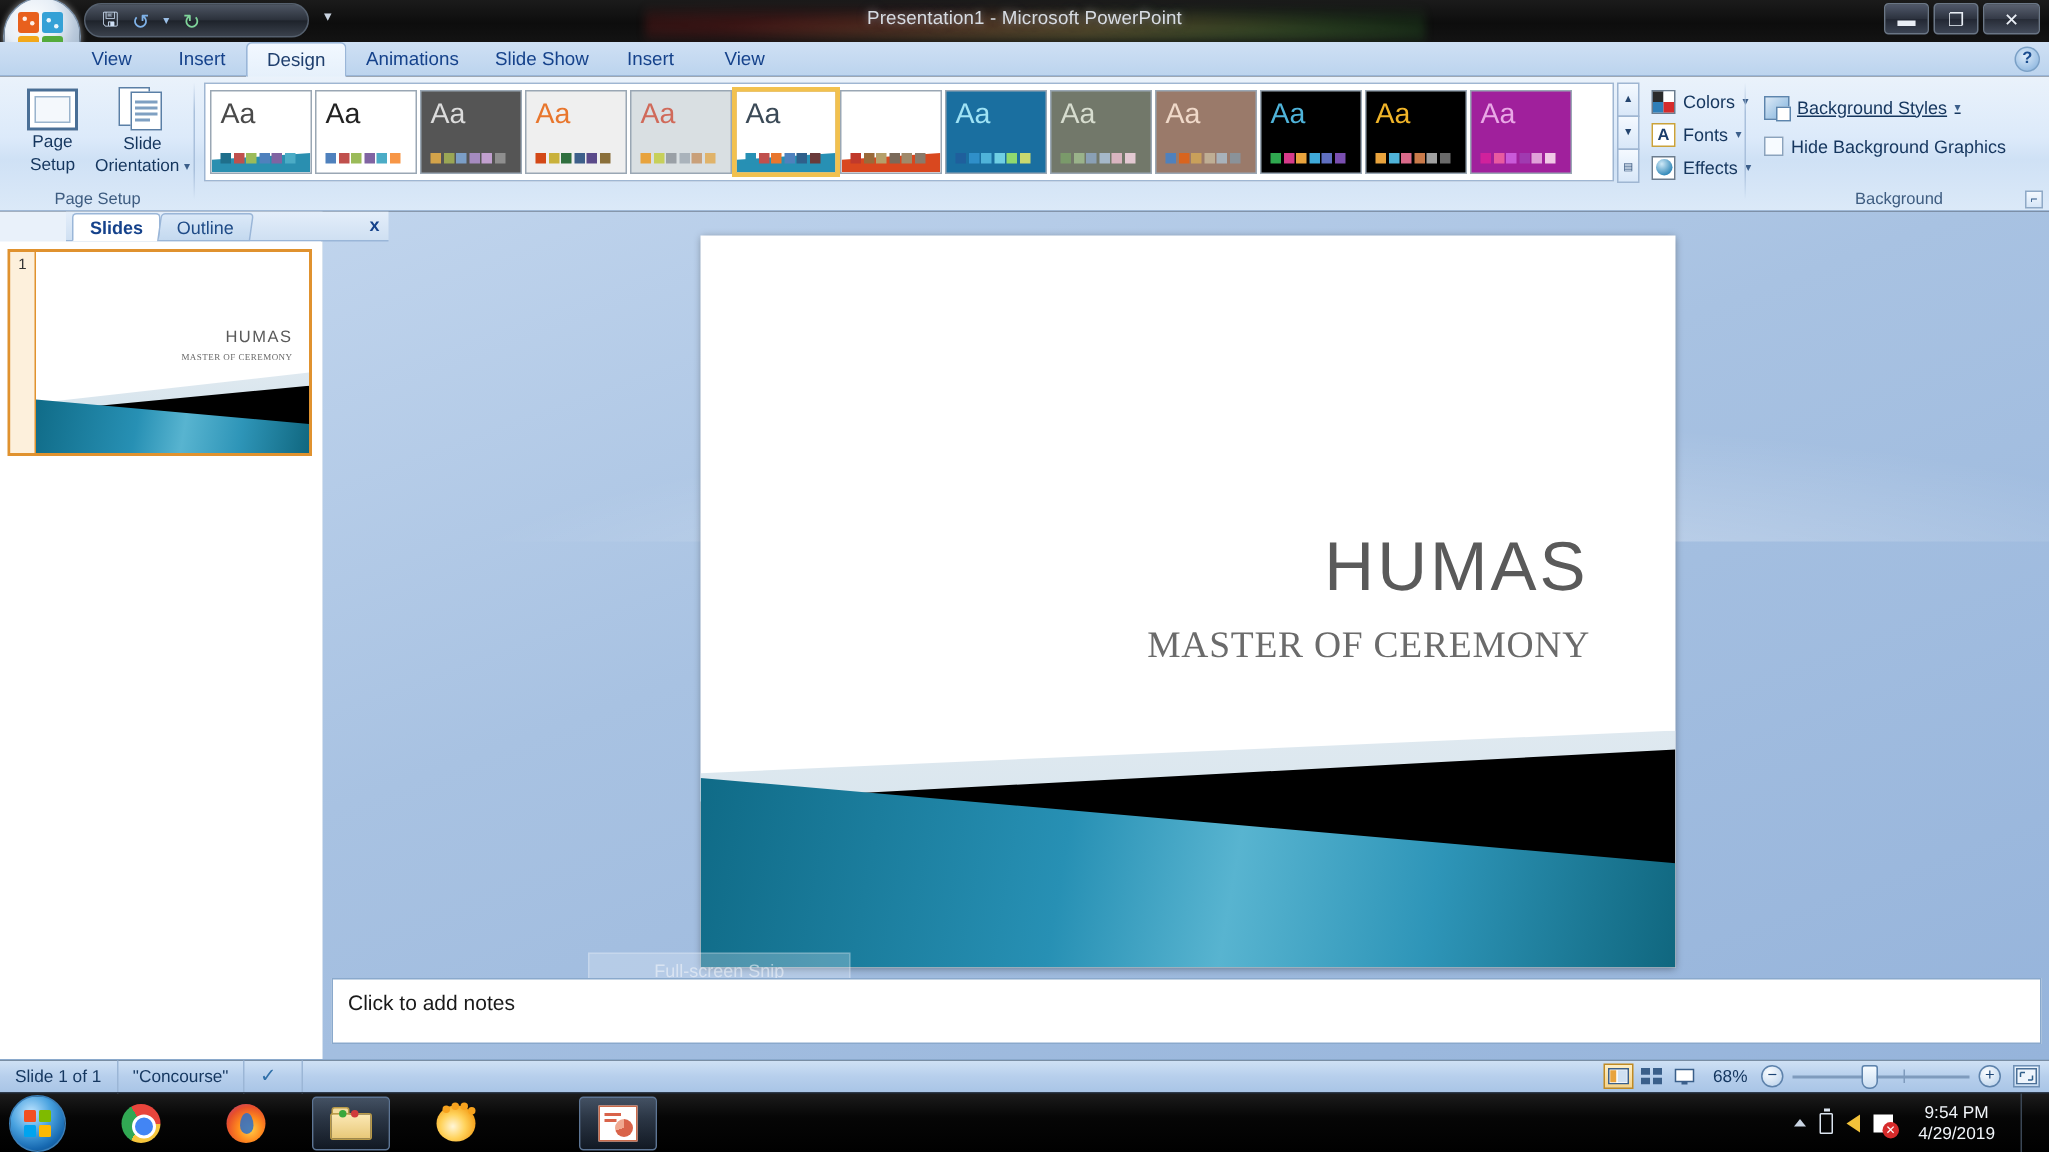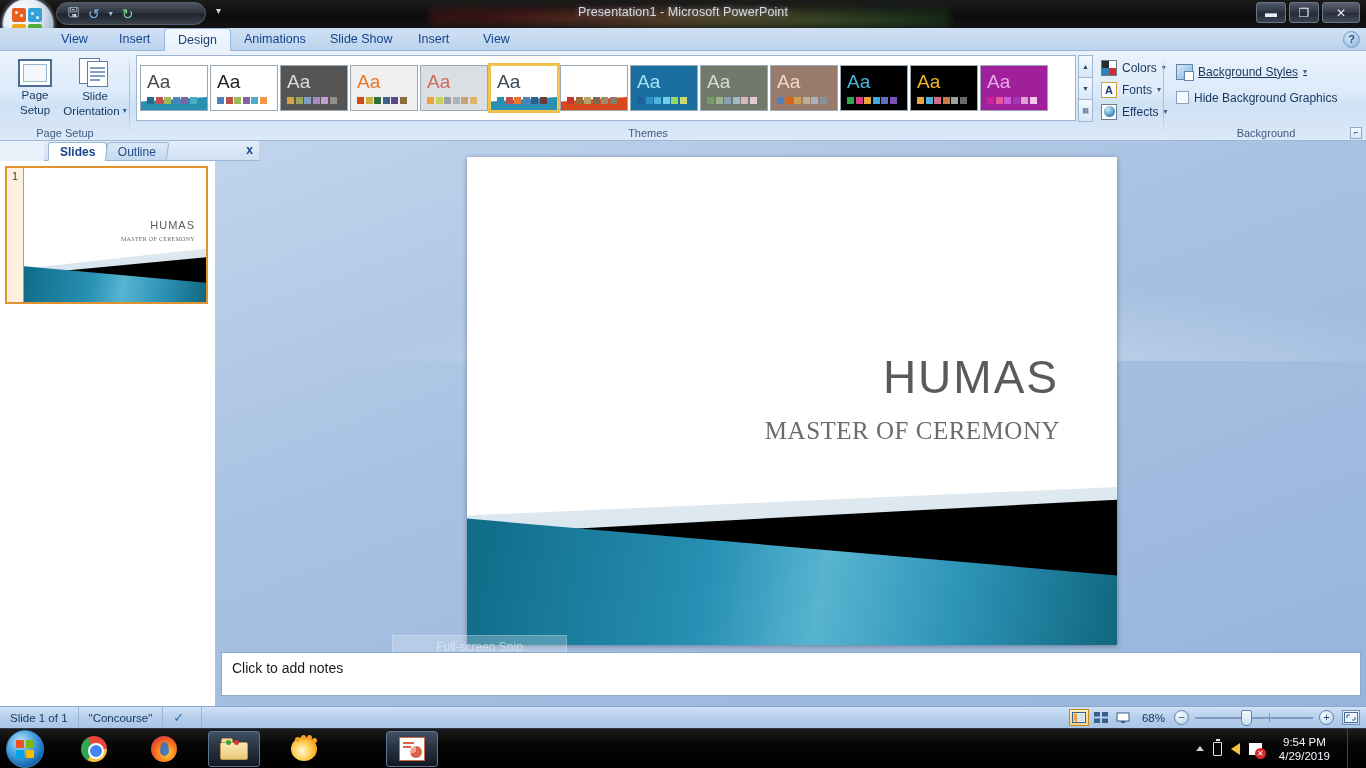--- a/index.html
+++ b/index.html
@@ -121,21 +121,21 @@
     position:absolute; height:1.5px; background:#7fa0c2; left:11px; width:15px;
   }
 
   
   .gallery {
     position:absolute; top:4px; left:0; height:66px;
     background:#fff; border:1px solid #9fb6d2; display:flex; align-items:center;
     padding:0 3px; gap:2px;
   }
   .thumb {
-    width:68px; height:46px; border:1px solid #9aa7b4; position:relative;
+    width:68px; height:56px; border:1px solid #9aa7b4; position:relative;
     background:#fff; overflow:hidden; flex:0 0 auto;
   }
   .thumb.sel {
     outline:3px solid #f2c14e; outline-offset:-1px;
     border-color:#c98f1c;
     box-shadow: inset 0 0 0 1px #fff;
   }
   .thumb .aa {
     position:absolute; left:6px; top:6px; font-size:19px; line-height:19px;
   }
@@ -616,21 +616,20 @@
         <span class="sb-ic ic-fonts">A</span>
         <span>Fonts</span>
         <span class="caret">▾</span>
       </div>
       <div class="smallbtn" style="left:965px; top:50px;">
         <span class="sb-ic ic-effects"></span>
         <span>Effects</span>
         <span class="caret">▾</span>
       </div>
 
-      <div class="rgroup-label">Themes</div>
       <div class="rgroup-sep" style="left:1031px"></div>
     </div>
 
     <div class="rgroup" style="left:1166px; width:200px;">
       <div class="smallbtn" style="left:6px; top:10px;text-decoration:underline;">
         <span class="sb-ic ic-bgstyles"></span>
         <span>Background Styles</span>
         <span class="caret">▾</span>
       </div>
       <div class="smallbtn" style="left:6px; top:36px;">

